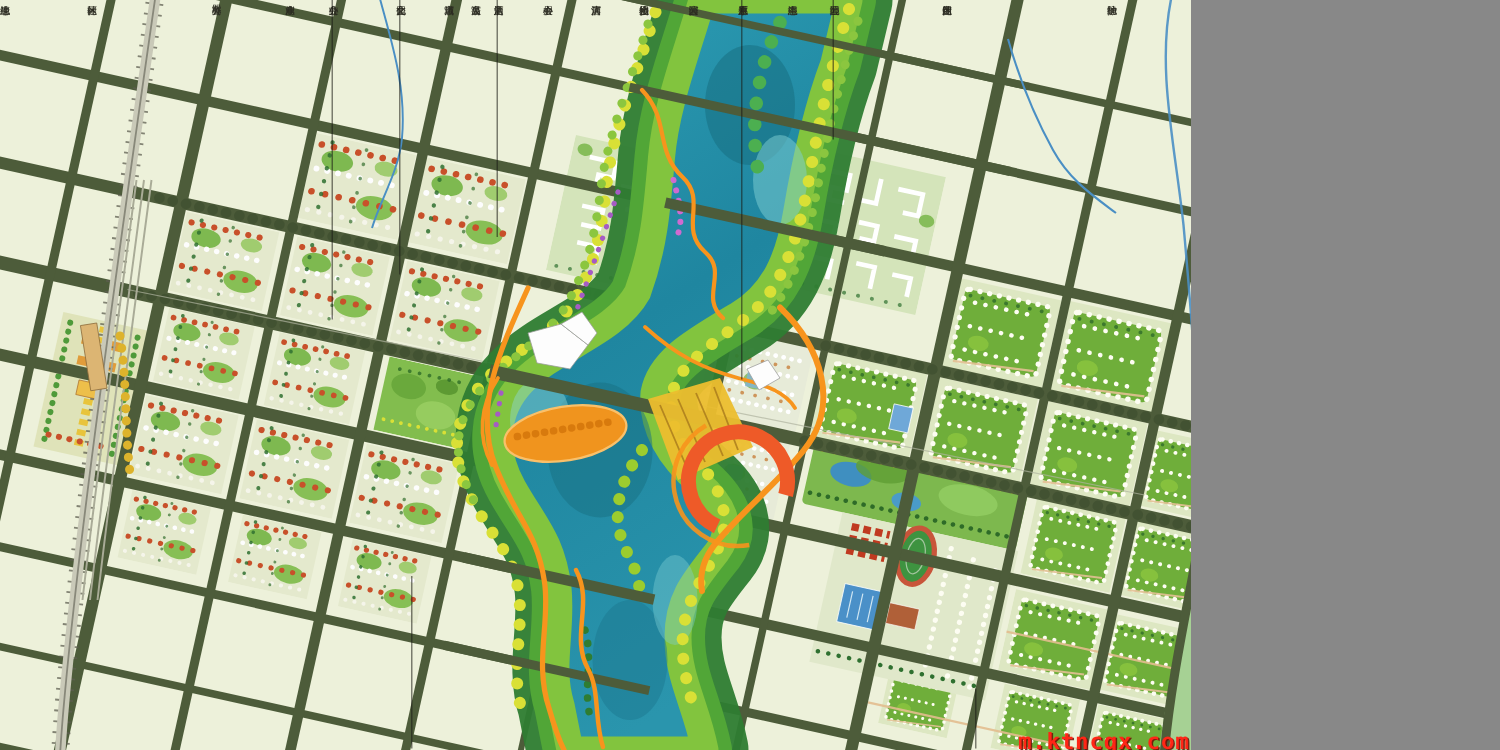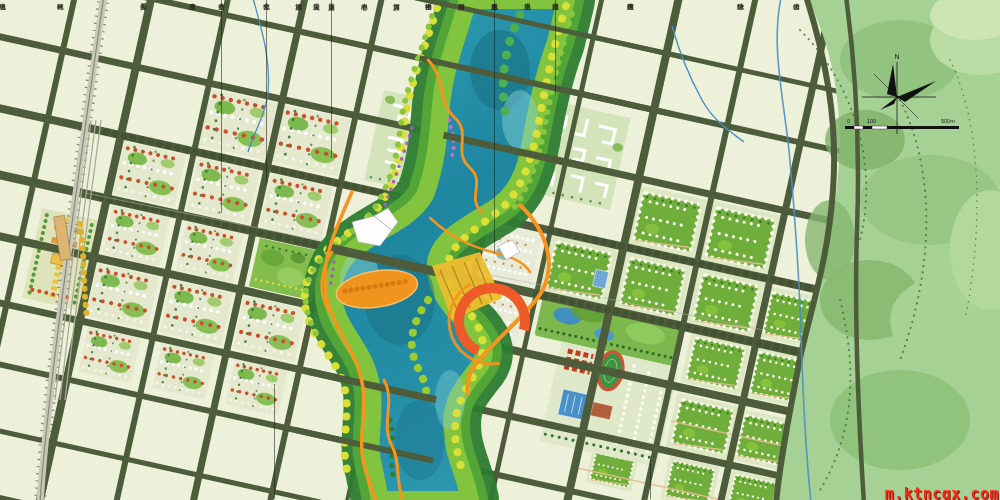--- a/index.html
+++ b/index.html
@@ -1,16 +1,16 @@
 <!DOCTYPE html>
 <html><head>
 <meta charset="utf-8">
 <style>
   html,body{margin:0;padding:0;background:#888;}
-  .stage{position:relative;width:1000px;height:500px;overflow:hidden;background:#edf1da;
+  .stage{position:relative;width:794px;height:500px;overflow:hidden;background:#edf1da;
          font-family:"Liberation Sans",sans-serif;}
   .stage svg.paint{position:absolute;left:0;top:0;}
   .vlabel{position:absolute;display:flex;flex-direction:column;align-items:center;width:10px;
           margin-left:-5px;pointer-events:none;}
   .vlabel.top{top:-2px;}
   .vlabel.bot{bottom:1px;justify-content:flex-end;}
   .vtext{writing-mode:vertical-rl;text-orientation:upright;font-size:6.5px;line-height:1.05;
          color:#2c2c22;font-family:"Liberation Sans",sans-serif;}
   .leader{width:1px;background:rgba(25,25,20,.55);}
   .compass{position:absolute;left:852px;top:50px;width:90px;height:92px;}

